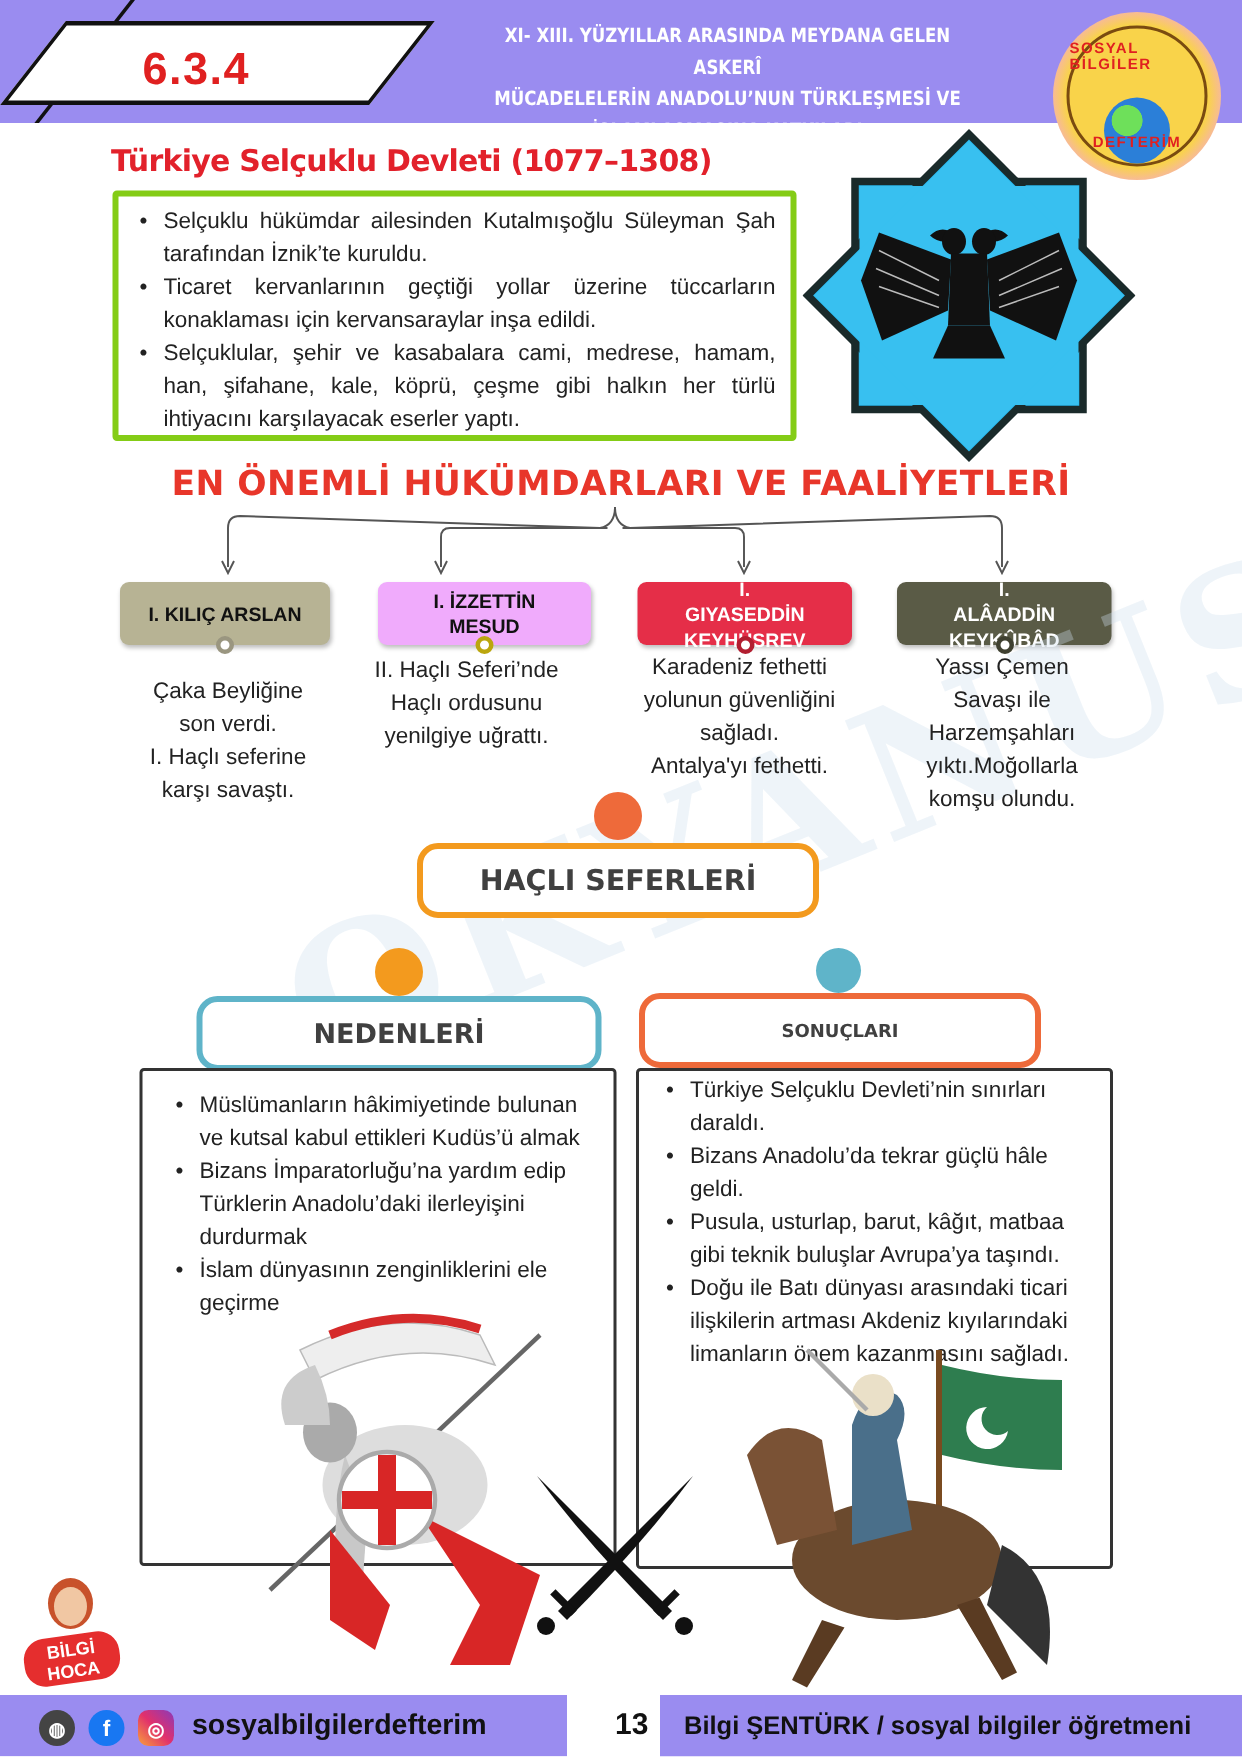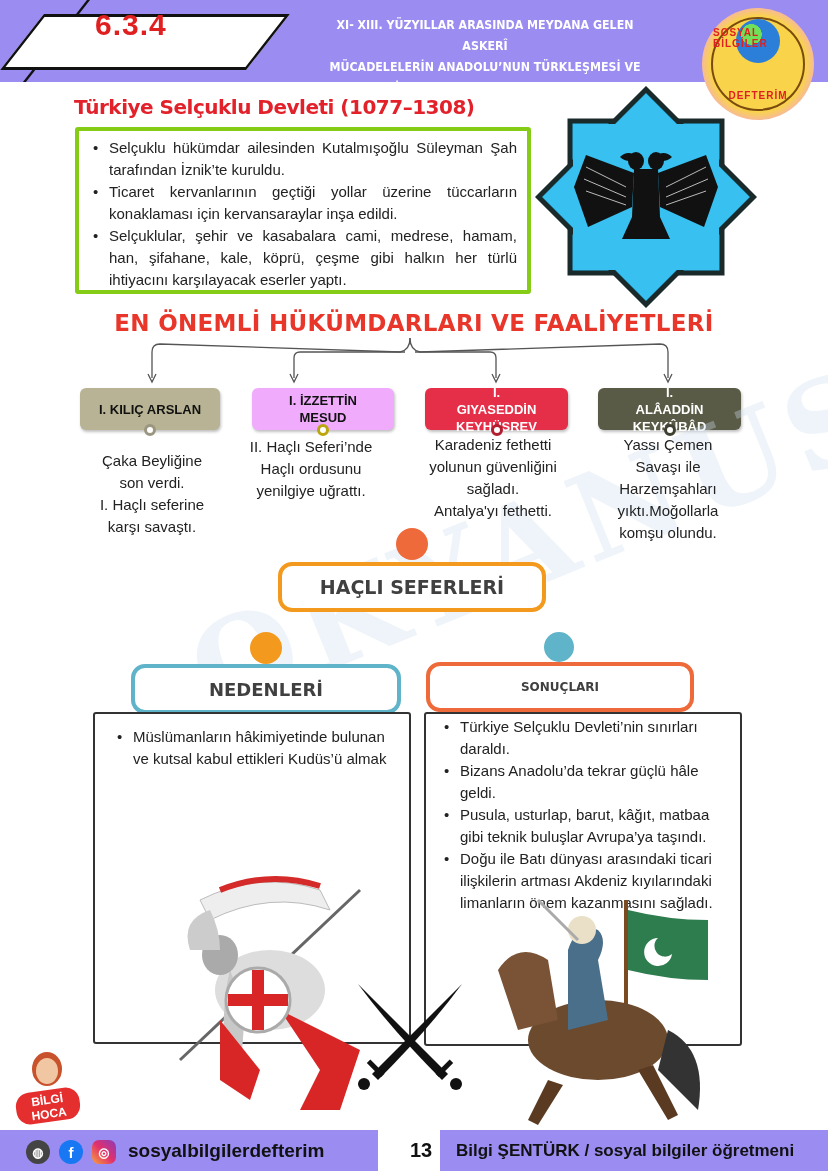--- a/index.html
+++ b/index.html
@@ -1,23 +1,23 @@
 <!DOCTYPE html>
 <html><head>
 <meta charset="utf-8">
 <style>
   *{box-sizing:border-box;margin:0;padding:0}
   body{width:828px;height:1171px;background:#fff;font-family:"Liberation Sans",sans-serif;position:relative;overflow:hidden;color:#222}
   .header{position:absolute;left:0;top:0;width:828px;height:82px;background:#9a8cf0}
   .code-box{position:absolute;left:22px;top:14px;width:246px;height:56px;background:#fff;border:3px solid #111;transform:skewX(-38deg)}
-  .code-text{position:absolute;left:95px;top:8px;font-size:30px;font-weight:bold;color:#e02020;letter-spacing:1px}
+  .code-text{position:absolute;left:95px;top:30px;font-size:30px;font-weight:bold;color:#e02020;letter-spacing:1px}
   .slash{position:absolute;left:0;top:0;width:100px;height:82px;border-right:3px solid #111;transform:skewX(-38deg);transform-origin:top left;left:50px;width:40px}
   .header-title{position:absolute;left:290px;top:14px;width:390px;text-align:center;color:#fff;font-weight:bold;font-size:13px;line-height:21px;font-family:"DejaVu Sans",sans-serif;transform:scaleX(.85)}
   .logo{position:absolute;left:702px;top:8px;width:112px;height:112px;border-radius:50%;background:radial-gradient(circle,#f9d34a 60%,#f6a6d6 80%,#b0f39a 100%);display:flex;align-items:center;justify-content:center}
-  .logo-ring{width:94px;height:94px;border-radius:50%;border:2px solid #7a4b10;display:flex;flex-direction:column;align-items:center;justify-content:flex-start;position:relative}
+  .logo-ring{width:94px;height:94px;border-radius:50%;border:2px solid #7a4b10;display:flex;flex-direction:column;align-items:center;justify-content:flex-end;position:relative}
   .logo-top{position:absolute;top:8px;font-size:10px;font-weight:bold;color:#e02020;letter-spacing:1px}
   .logo-bottom{position:absolute;bottom:8px;font-size:10px;font-weight:bold;color:#e02020;letter-spacing:1px}
   .globe{width:44px;height:44px;border-radius:50%;background:radial-gradient(circle at 35% 35%,#6ee05a 0 25%,#2b7fd8 26%)}
   .sec-title{position:absolute;left:74px;top:95px;font-size:20px;font-weight:bold;color:#e2212b;font-family:"DejaVu Sans",sans-serif;letter-spacing:-0.5px}
   .intro-box{position:absolute;left:75px;top:127px;width:456px;height:167px;border:4px solid #84cc16;border-radius:3px;padding:6px 10px 4px 12px}
   ul.bul{list-style:none}
   ul.bul li{position:relative;padding-left:18px;font-size:15px;line-height:22px;text-align:justify}
   ul.bul li::before{content:"•";position:absolute;left:2px;top:0}
   .star-wrap{position:absolute;left:535px;top:86px;width:222px;height:222px}
   .sub-title{position:absolute;left:0;width:828px;top:310px;text-align:center;font-size:23px;font-weight:bold;color:#e8362a;font-family:"DejaVu Sans",sans-serif;letter-spacing:.3px}
@@ -148,20 +148,22 @@
 
 <div class="circle" style="left:250px;top:632px;width:32px;height:32px;background:#f39a1e"></div>
 <div class="circle" style="left:544px;top:632px;width:30px;height:30px;background:#5fb4c9"></div>
 
 <div class="pill" style="left:131px;top:664px;width:270px;height:50px;border:4px solid #5fb4c9;font-size:18px">NEDENLERİ</div>
 <div class="pill" style="left:426px;top:662px;width:268px;height:50px;border:4px solid #ee6a3a;font-size:12px">SONUÇLARI</div>
 
 <div class="list-box" style="left:93px;top:712px;width:318px;height:332px;padding:12px 8px 0 20px">
   <ul class="bul">
     <li>Müslümanların hâkimiyetinde bulunan ve kutsal kabul ettikleri Kudüs’ü almak</li>
+    <li>Bizans İmparatorluğu’na yardım edip Türklerin Anadolu’daki ilerleyişini durdurmak</li>
+    <li>İslam dünyasının zenginliklerini ele geçirme</li>
   </ul>
 </div>
 <div class="list-box" style="left:424px;top:712px;width:318px;height:334px;padding:2px 8px 0 16px">
   <ul class="bul">
     <li>Türkiye Selçuklu Devleti’nin sınırları daraldı.</li>
     <li>Bizans Anadolu’da tekrar güçlü hâle geldi.</li>
     <li>Pusula, usturlap, barut, kâğıt, matbaa gibi teknik buluşlar Avrupa’ya taşındı.</li>
     <li>Doğu ile Batı dünyası arasındaki ticari ilişkilerin artması Akdeniz kıyılarındaki limanların önem kazanmasını sağladı.</li>
   </ul>
 </div>

